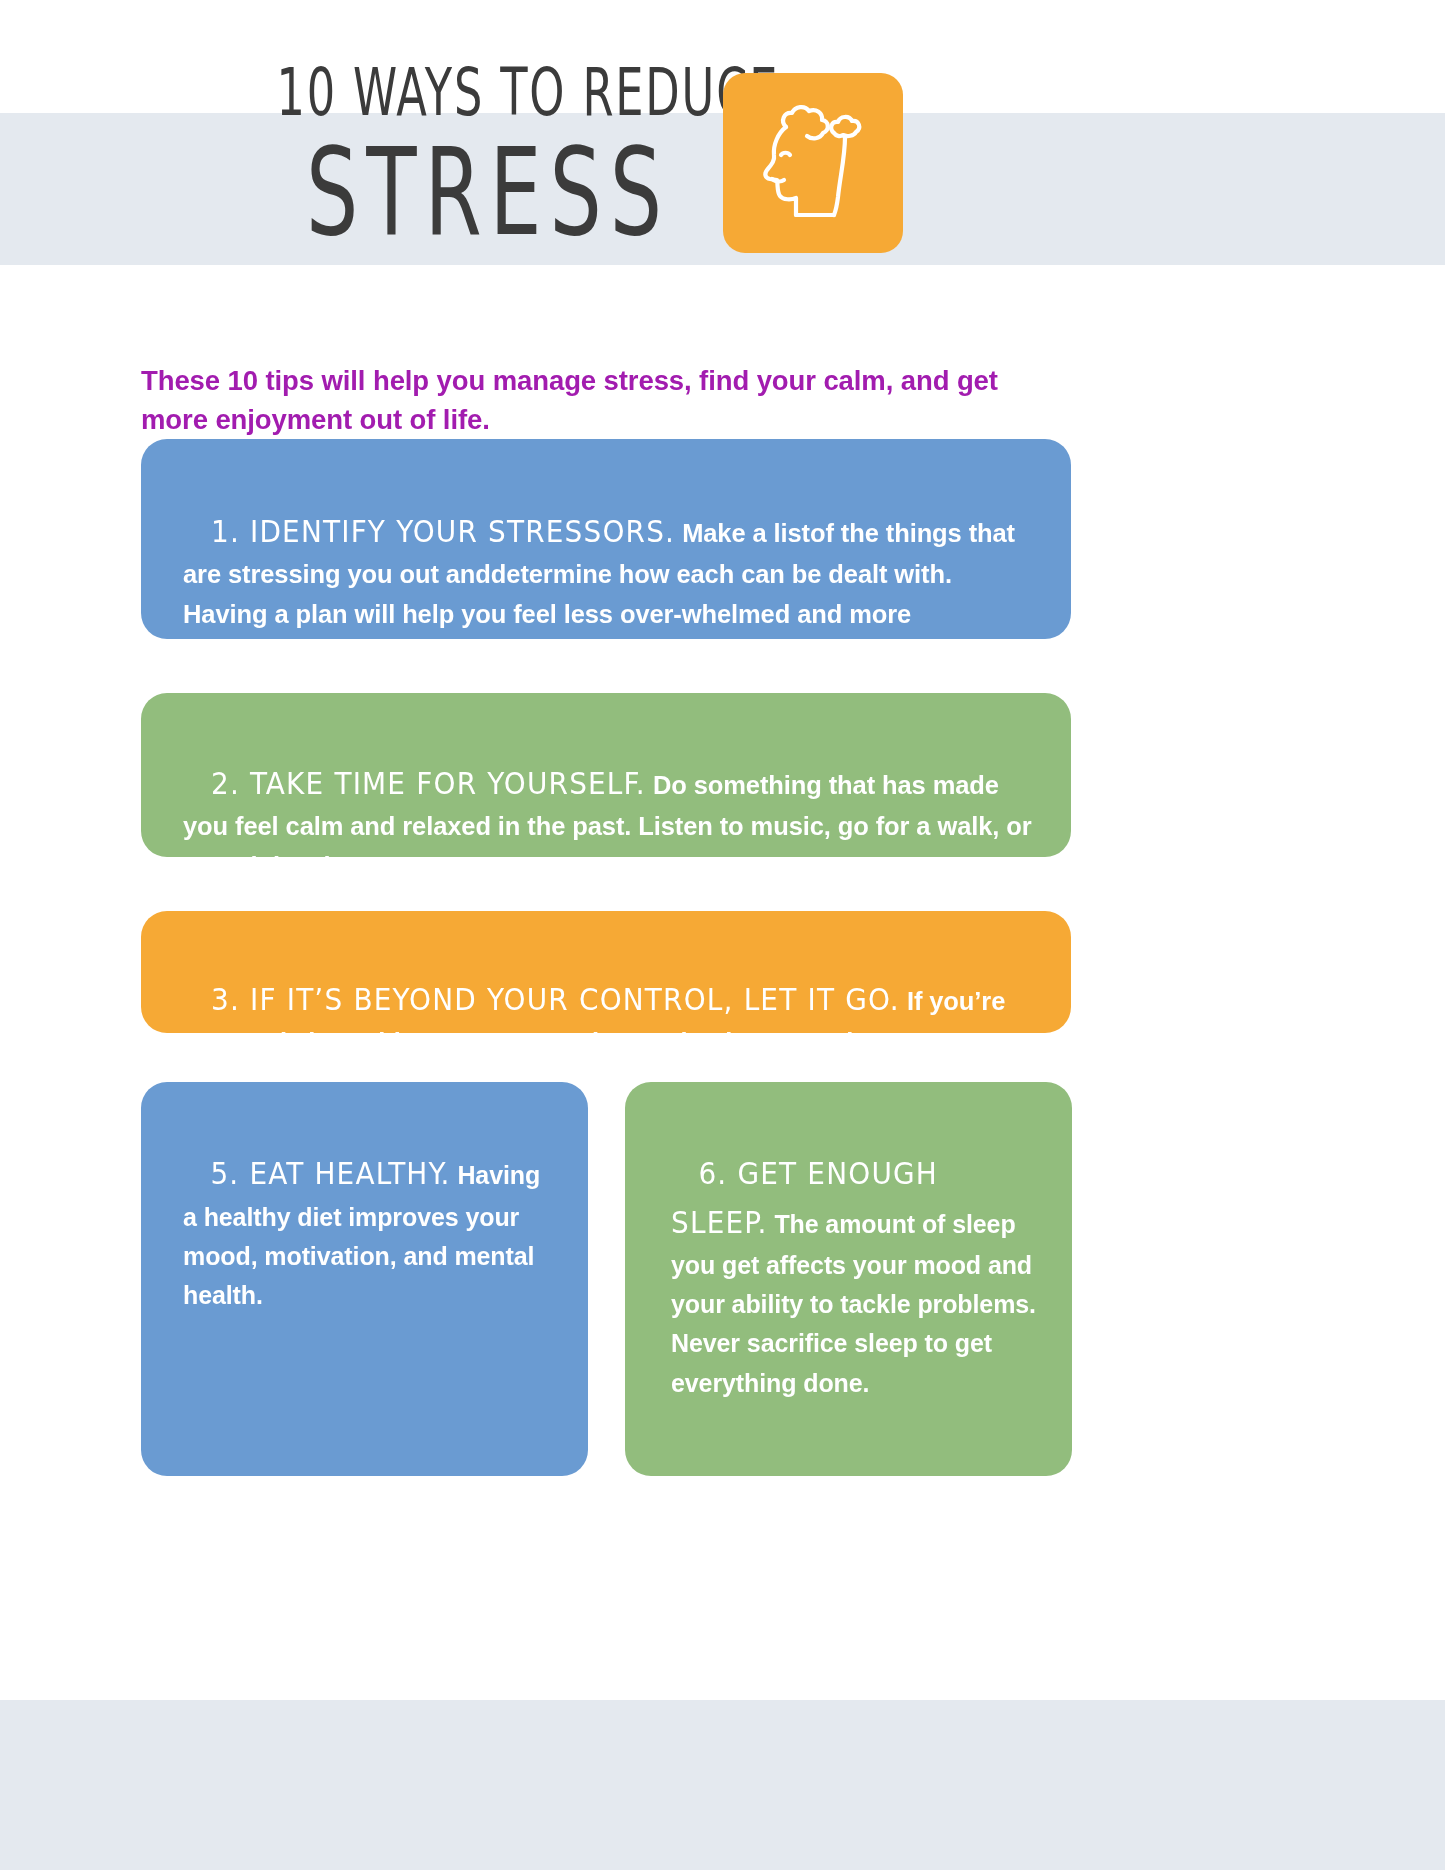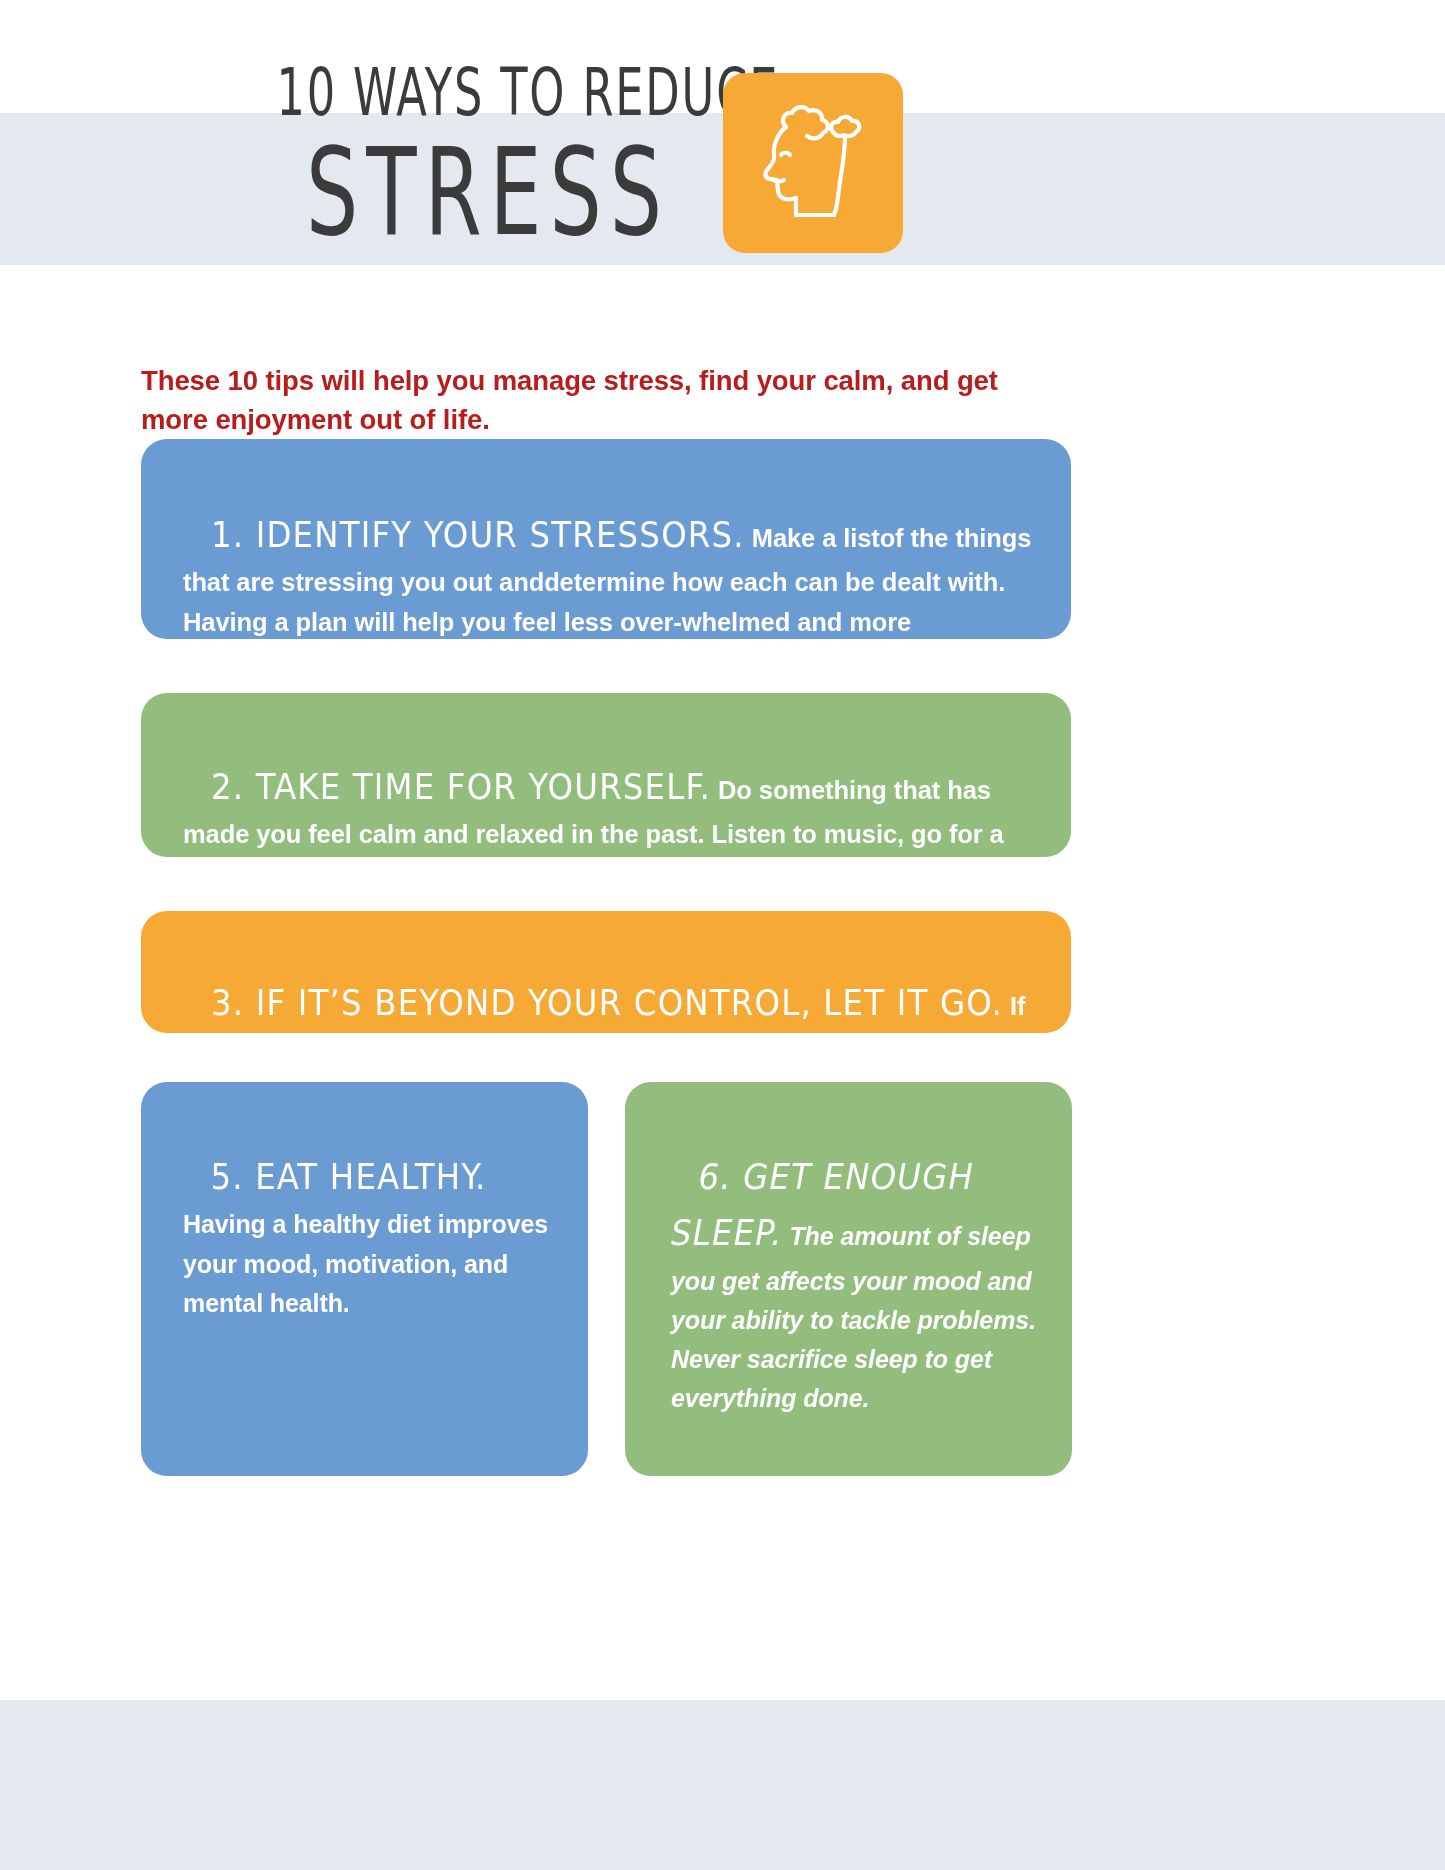--- a/index.html
+++ b/index.html
@@ -93,60 +93,60 @@
 
   
   .intro {
     position: absolute;
     left: 141px;
     top: 361px;
     width: 890px;
     font-size: 27.5px;
     font-weight: bold;
     line-height: 1.42;
-    color: #b91c1c;
+    color: #a21caf;
     z-index: 2;
     letter-spacing: -0.1px;
   }
 
   
   .card {
     position: absolute;
     border-radius: 26px;
     color: #ffffff;
     box-sizing: border-box;
     z-index: 2;
   }
   .card-blue  { background: #6a9bd2; }
   .card-green { background: #92bd7d; }
   .card-orange{ background: #f6a935; }
 
   .card-1 { left: 141px; top: 439px;  width: 930px; height: 200px; padding: 28px 36px 0 42px; }
   .card-2 { left: 141px; top: 693px;  width: 930px; height: 164px; padding: 26px 36px 0 42px; }
   .card-3 { left: 141px; top: 911px;  width: 930px; height: 122px; padding: 24px 36px 0 42px; }
   .card-4 { left: 141px; top: 1082px; width: 447px; height: 394px; padding: 28px 28px 0 42px; }
-  .card-6 { left: 625px; top: 1082px; width: 447px; height: 394px; padding: 28px 28px 0 46px; font-style: italic; }
+  .card-6 { left: 625px; top: 1082px; width: 447px; height: 394px; padding: 28px 28px 0 46px; }
 
   .card-text {
     font-size: 25.5px;
     font-weight: bold;
     line-height: 1.56;
     letter-spacing: -0.1px;
     white-space: pre-wrap;
   }
   .card-4 .card-text,
   .card-6 .card-text {
     font-size: 25px;
     line-height: 1.565;
   }
 
   .lead {
     font-family: "DejaVu Sans Condensed", "Liberation Sans Narrow", "Liberation Sans", sans-serif;
     font-weight: 400;
-    font-size: 36px;
+    font-size: 31px;
     letter-spacing: 1.2px;
     text-transform: uppercase;
     display: inline;
     transform: scaleY(1.1);
     text-align: center;
   }
   .tip-block + .tip-block { margin-top: 22px; display: block; }
 </style>
 </head>
 <body>

